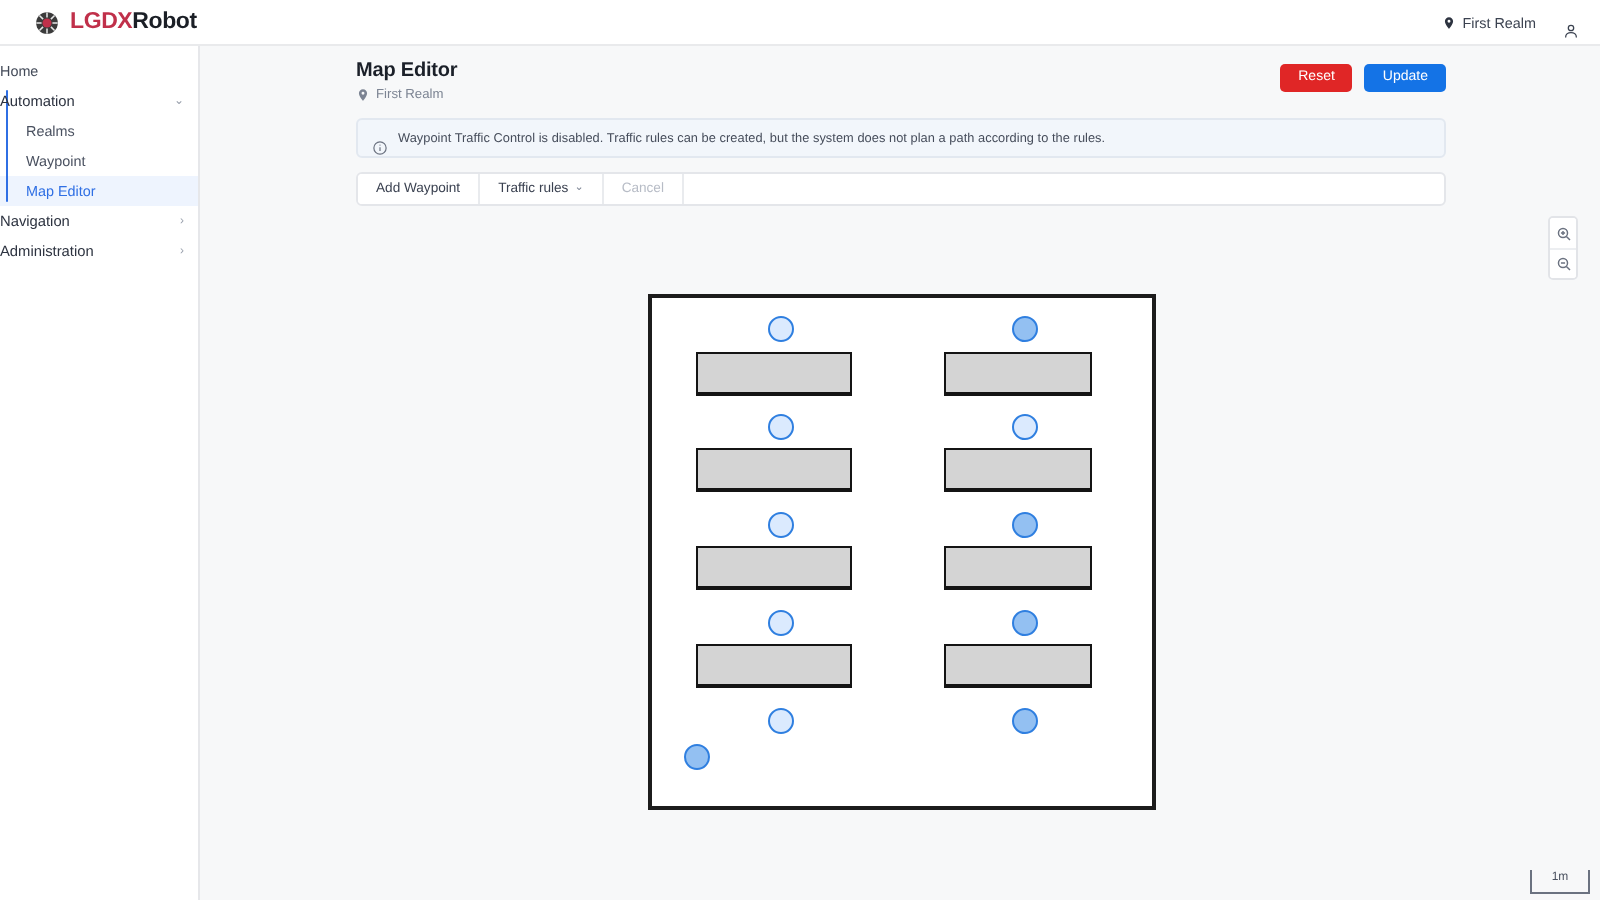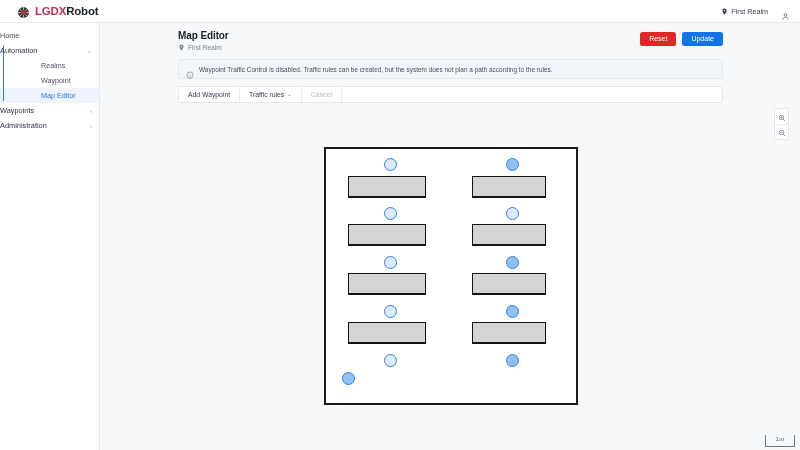--- a/index.html
+++ b/index.html
@@ -53,21 +53,21 @@
   }
   .nav-item .chev { margin-left: auto; font-size: 6px; color: #9aa1ad; line-height: 1; }
   .nav-group-wrap { position: relative; }
   .nav-group-wrap::before {
     content: ""; position: absolute;
     left: 3px; top: 2px; bottom: 2px; width: 1.4px;
     background: #2f6fe4; border-radius: 1px;
   }
   .nav-sub {
     display: flex; align-items: center;
-    height: 15px; padding-left: 41px;
+    height: 15px; padding-left: 13px;
     font-size: 7.2px; color: #4a5160;
     cursor: pointer;
   }
   .nav-sub.active {
     color: #2f6fe4; font-weight: 400;
     background: #eef4fe;
   }
   .nav-item.group { font-size: 7.4px; color: #2d3340; }
 
   
@@ -239,21 +239,21 @@
     </div>
     <div class="nav-sub">
       <span>Waypoint</span>
     </div>
     <div class="nav-sub active">
       <span>Map Editor</span>
     </div>
   </div>
 
   <div class="nav-item group">
-    <span>Waypoints</span>
+    <span>Navigation</span>
     <span class="chev">›</span>
   </div>
   <div class="nav-item group">
     <span>Administration</span>
     <span class="chev">›</span>
   </div>
 </nav>
 
 <main class="main">
 

